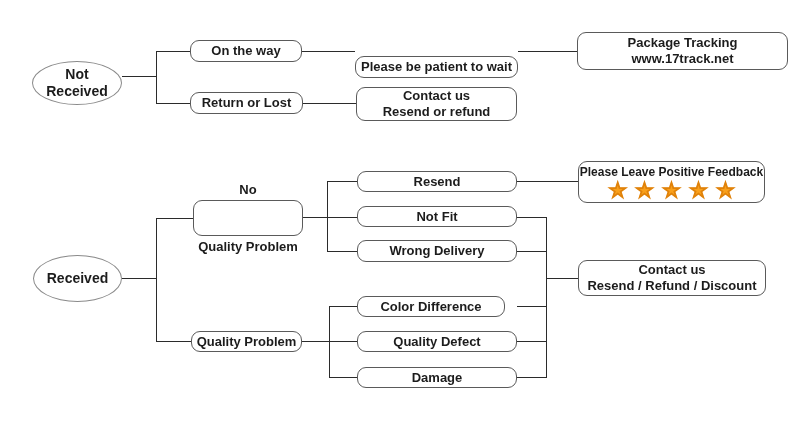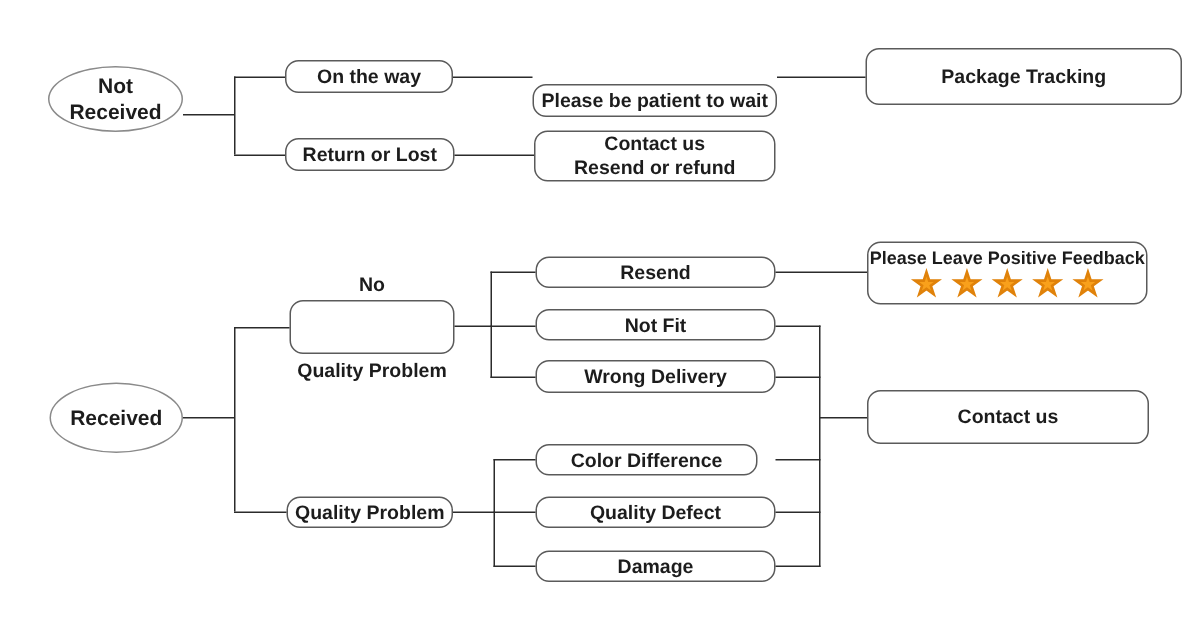--- a/index.html
+++ b/index.html
@@ -55,39 +55,40 @@
     color:#F9A01B;
     -webkit-text-stroke:1px #E0820A;
     line-height:20px;
   }
 </style>
 </head>
 <body>
 
 <div class="canvas">
 
-  <div class="oval" style="left:32px;top:44px;width:90px;height:44px;">
+  <div class="oval" style="left:32px;top:61px;width:90px;height:44px;">
     <span>Not</span>
     <span>Received</span>
   </div>
 
   <div class="node" style="left:190px;top:40px;width:112px;height:22px;">
     <span>On the way</span>
   </div>
 
   <div class="node" style="left:190px;top:92px;width:113px;height:22px;justify-content:center;">
     <span>Return or Lost</span>
   </div>
 
   <div class="node" style="left:355px;top:40px;width:163px;height:22px;margin-top:16px;">
     <span>Please be patient to wait</span>
   </div>
 
   <div class="node" style="left:577px;top:32px;width:211px;height:38px;">
     <span>Package Tracking</span>
+    <span>www.17track.net</span>
   </div>
 
   <div class="node" style="left:356px;top:87px;width:161px;height:34px;">
     <span>Contact us</span>
     <span>Resend or refund</span>
   </div>
 
   <div class="hline" style="left:122px;top:76px;width:34px;"></div>
   <div class="vline" style="left:156px;top:51px;height:52px;"></div>
   <div class="hline" style="left:156px;top:51px;width:34px;"></div>
@@ -139,20 +140,21 @@
         <span class="star" style="color: rgb(249, 160, 27);">★</span>
         <span class="star" style="color: rgb(249, 160, 27);">★</span>
         <span class="star" style="color: rgb(249, 160, 27);">★</span>
         <span class="star" style="color: rgb(249, 160, 27);">★</span>
         <span class="star" style="color: rgb(249, 160, 27);">★</span>
       </span>
   </div>
 
   <div class="node" style="left:578px;top:260px;width:188px;height:36px;">
     <span>Contact us</span>
+    <span>Resend / Refund / Discount</span>
   </div>
 
   <div class="hline" style="left:122px;top:278px;width:34px;"></div>
   <div class="vline" style="left:156px;top:218px;height:123px;"></div>
   <div class="hline" style="left:156px;top:218px;width:37px;"></div>
   <div class="hline" style="left:156px;top:341px;width:35px;"></div>
 
   <div class="hline" style="left:303px;top:217px;width:25px;"></div>
   <div class="vline" style="left:327px;top:181px;height:71px;"></div>
   <div class="hline" style="left:327px;top:181px;width:30px;"></div>

